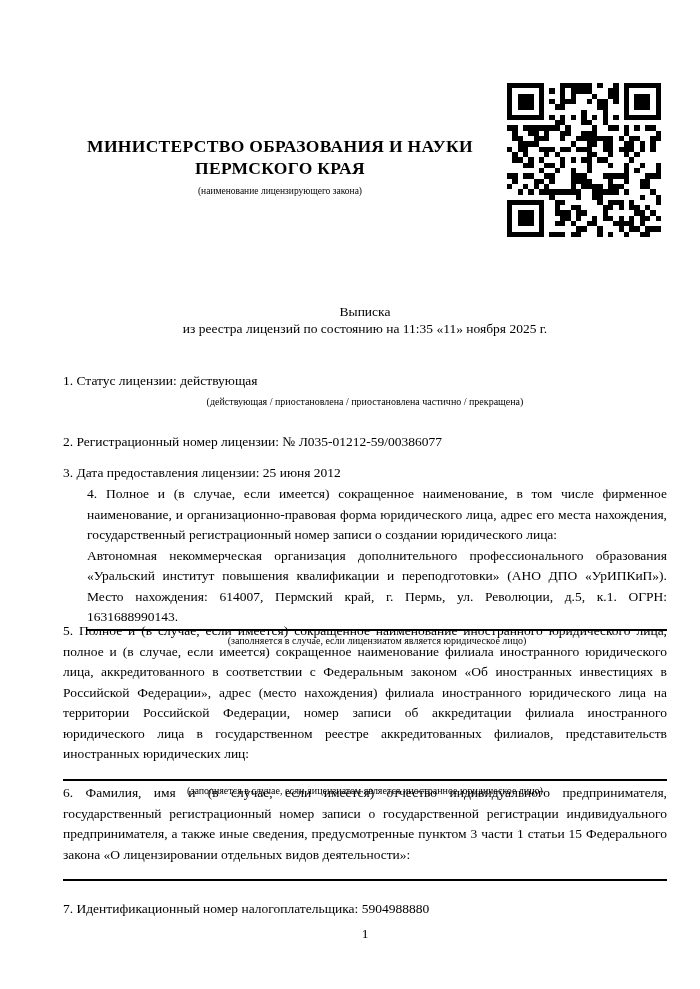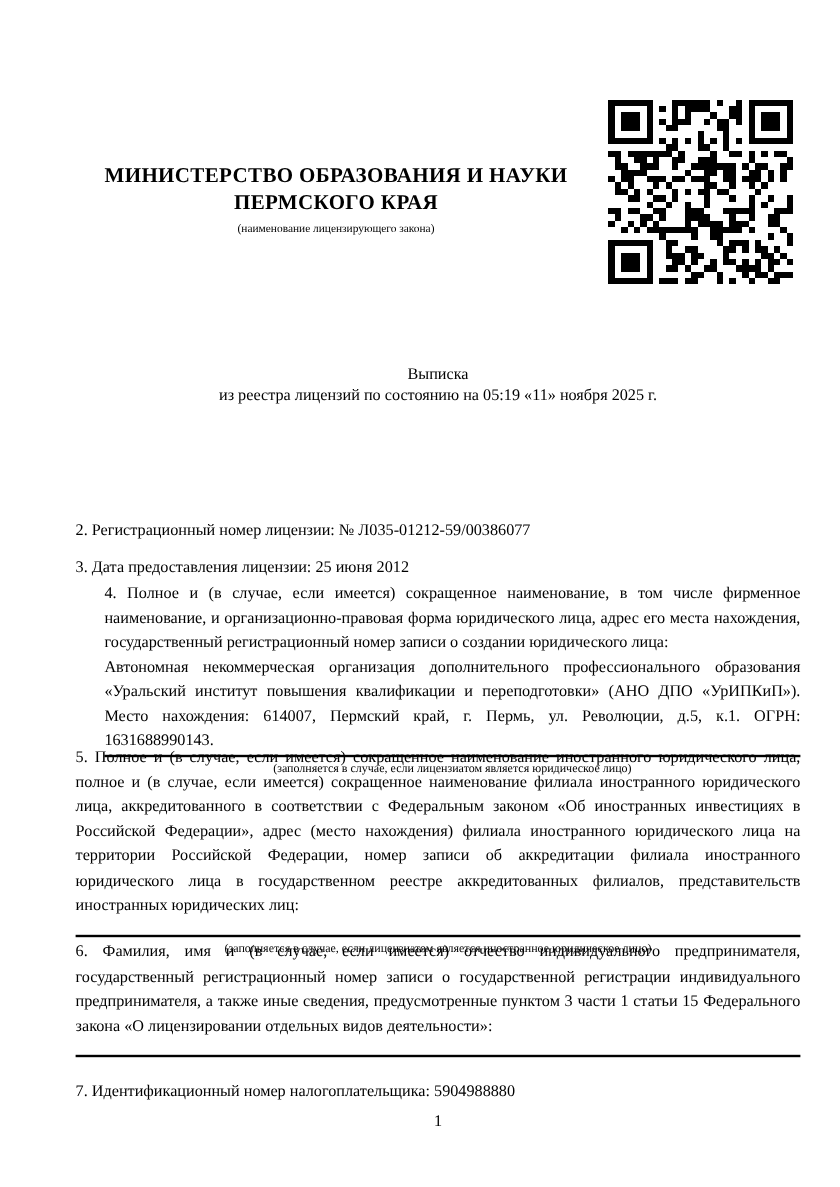--- a/index.html
+++ b/index.html
@@ -448,23 +448,27 @@
             <rect x="19" y="28" width="1" height="1"></rect>
             <rect x="22" y="28" width="1" height="1"></rect>
             <rect x="25" y="28" width="1" height="1"></rect>
             <rect x="26" y="28" width="1" height="1"></rect>
           </svg>
       </div>
     </div>
 
     <div class="b" id="b-title">
       <div>Выписка</div>
-      <div>из реестра лицензий по состоянию на 05:19 «11» ноября 2025 г.</div>
-    </div>
-
+      <div>из реестра лицензий по состоянию на 11:35 «11» ноября 2025 г.</div>
+    </div>
+
+    <div class="b" id="b-status">
+      <p>1. Статус лицензии: действующая</p>
+      <div class="cap">(действующая / приостановлена / приостановлена частично / прекращена)</div>
+    </div>
 
     <div class="b" id="b-reg">
       <p>2. Регистрационный номер лицензии: № Л035-01212-59/00386077</p>
     </div>
 
     <div class="b" id="b-date">
       <p>3. Дата предоставления лицензии: 25 июня 2012</p>
     </div>
 
     <div class="b" id="b-entity">

